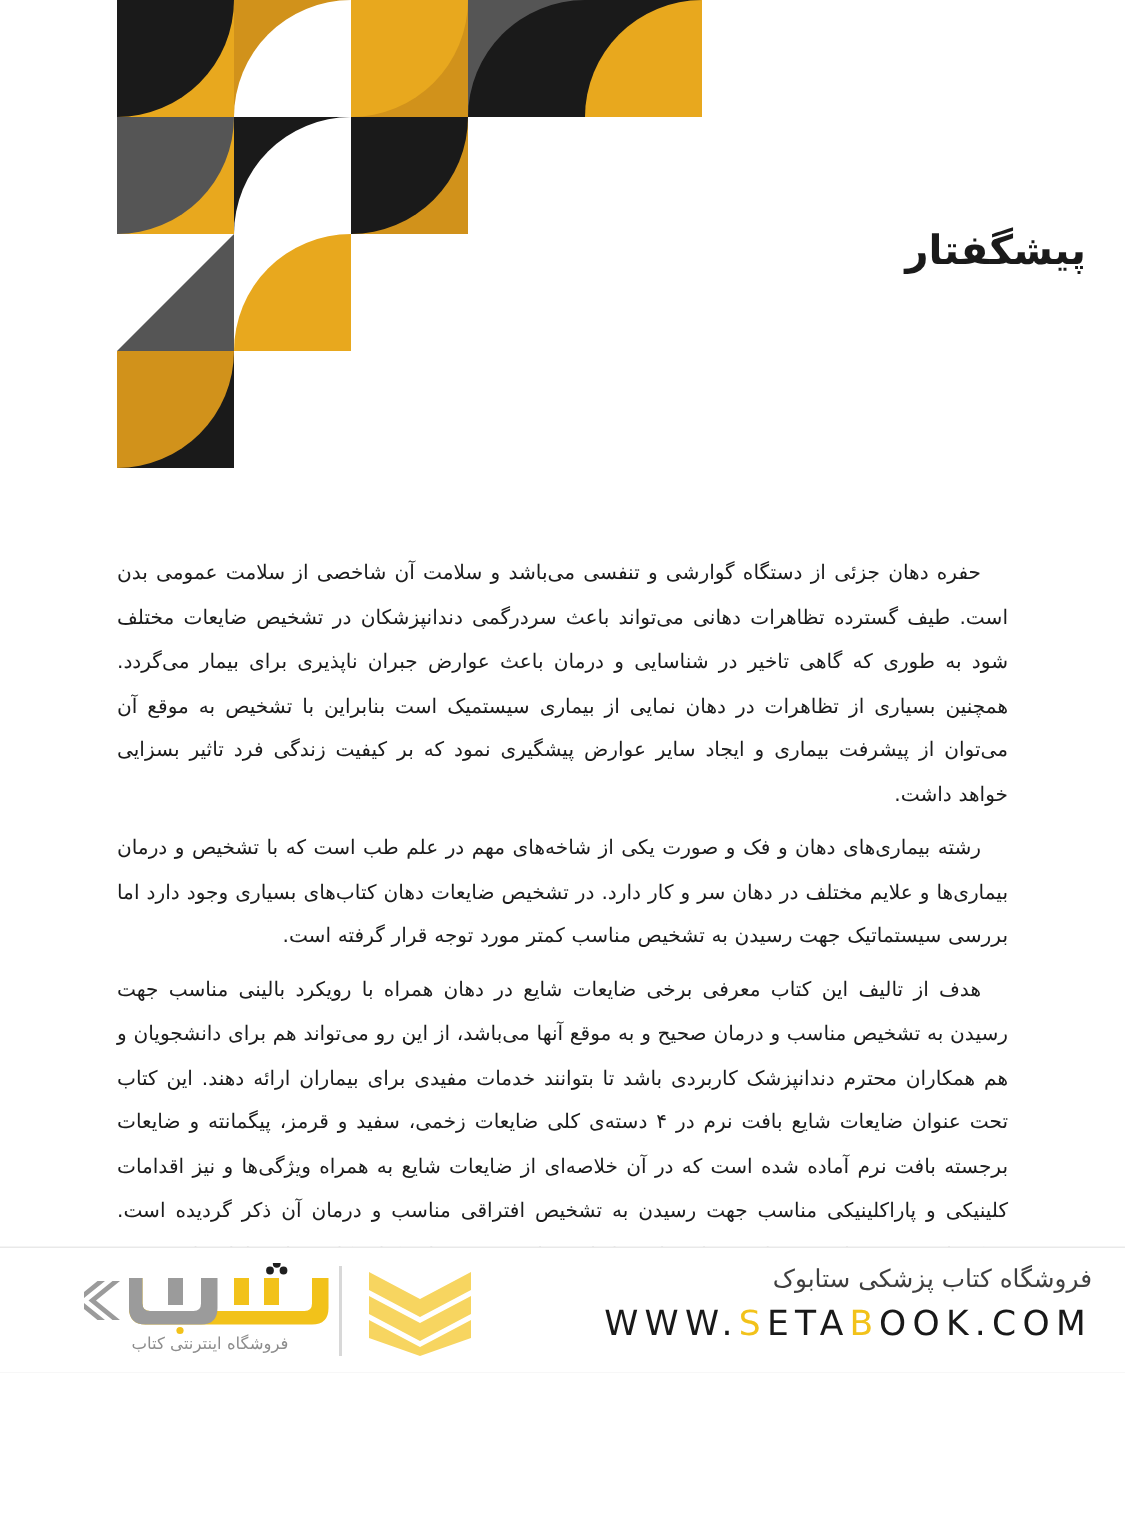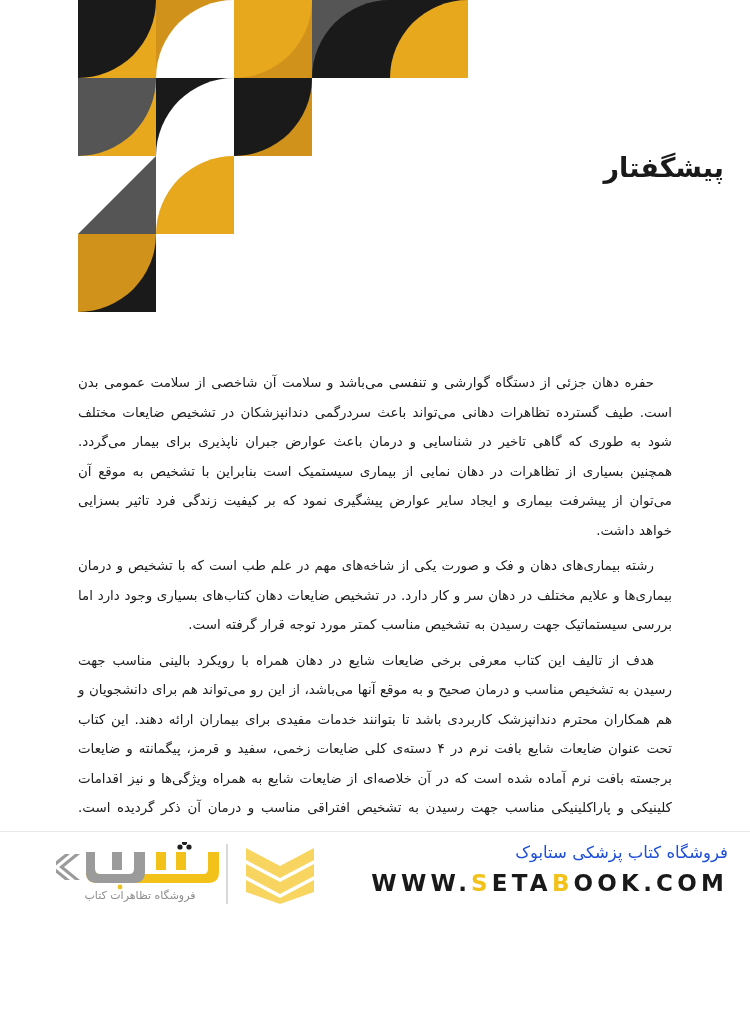--- a/index.html
+++ b/index.html
@@ -118,34 +118,34 @@
 
   .brand-right {
     position: absolute;
     right: 22px;
     top: 8px;
     text-align: right;
     direction: rtl;
   }
   .brand-fa {
     font-size: 16.5px;
-    color: #1d4ed8;
+    color: #404040;
     line-height: 26px;
     white-space: nowrap;
   }
   .brand-url {
     font-family: "DejaVu Sans", "Liberation Sans", sans-serif;
     font-size: 23px;
     letter-spacing: 4.2px;
     color: #191919;
     line-height: 30px;
     direction: ltr;
     white-space: nowrap;
     margin-top: 2px;
-    font-weight: 700;
+    font-weight: 400;
   }
   .brand-url .hl { color: #f2c21a; }
 
   .logo-left {
     position: absolute;
     left: 48px;
     top: 10px;
     width: 290px;
     height: 66px;
   }
@@ -297,21 +297,21 @@
             <path d="M24 12 L8 25 L24 38 L19 38 L3 25 L19 12 Z" fill="#9B9B9B"></path>
             <path d="M14 12 L-2 25 L14 38 L9 38 L-7 25 L9 12 Z" fill="#9B9B9B"></path>
 
             <circle cx="124" cy="5" r="2.6" fill="#1f1f1f"></circle>
             <circle cx="133" cy="5" r="2.6" fill="#1f1f1f"></circle>
             <circle cx="128.5" cy="0.5" r="2.6" fill="#1f1f1f"></circle>
 
             <circle cx="64" cy="45" r="2.4" fill="#F2C21A"></circle>
           </svg>
         </div>
-        <div class="logo-sub">فروشگاه تظاهرات کتاب</div>
+        <div class="logo-sub">فروشگاه اینترنتی کتاب</div>
         <div class="logo-divider"></div>
         <div class="logo-chevrons">
           <svg viewBox="0 0 72 58" width="72" height="58" aria-hidden="true">
             <path d="M2 2 L36 20 L70 2 L70 14 L36 32 L2 14 Z" fill="#F7D560"></path>
             <path d="M2 18 L36 36 L70 18 L70 30 L36 48 L2 30 Z" fill="#F7D560"></path>
             <path d="M2 34 L36 52 L70 34 L70 46 L36 58 L2 46 Z" fill="#F7D560"></path>
           </svg>
         </div>
       </div>
 

